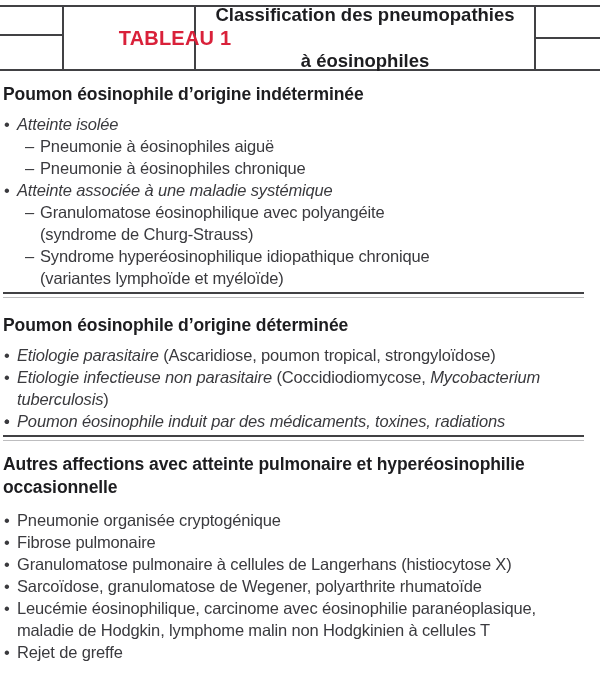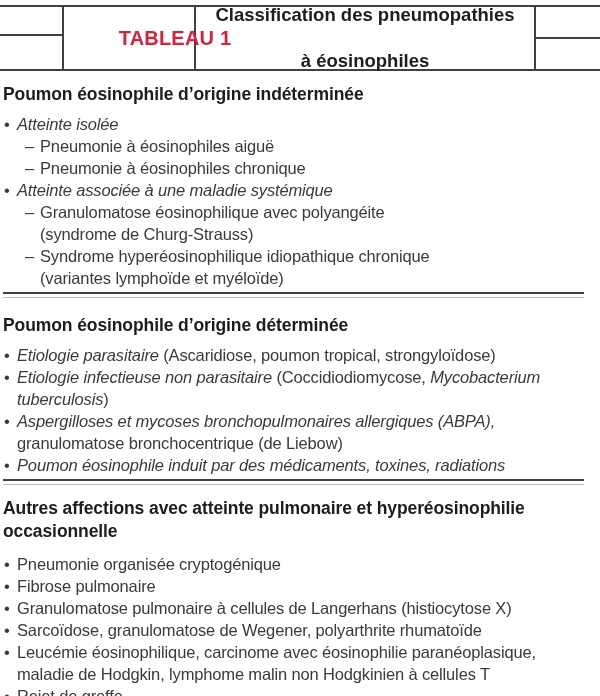--- a/index.html
+++ b/index.html
@@ -88,21 +88,21 @@
       <div class="item dash"><span class="marker">–</span><span class="txt"><span>Pneumonie à éosinophiles chronique</span></span></div>
       <div class="item bullet"><span class="marker">•</span><span class="txt"><span class="it">Atteinte associée à une maladie systémique</span></span></div>
       <div class="item dash"><span class="marker">–</span><span class="txt"><span>Granulomatose éosinophilique avec polyangéite</span><br><span>(syndrome de Churg-Strauss)</span></span></div>
       <div class="item dash"><span class="marker">–</span><span class="txt"><span>Syndrome hyperéosinophilique idiopathique chronique</span><br><span>(variantes lymphoïde et myéloïde)</span></span></div>
       <div class="rule"></div>
     </section>
     <section class="section">
       <div class="sec-heading">Poumon éosinophile d’origine déterminée</div>
       <div class="item bullet"><span class="marker">•</span><span class="txt"><span class="it">Etiologie parasitaire</span><span> (Ascaridiose, poumon tropical, strongyloïdose)</span></span></div>
       <div class="item bullet"><span class="marker">•</span><span class="txt"><span class="it">Etiologie infectieuse non parasitaire</span><span> (Coccidiodiomycose, </span><span class="it">Mycobacterium</span><br><span class="it">tuberculosis</span><span>)</span></span></div>
-      <div class="item bullet"><span class="marker">•</span><span class="txt"><span class="it">Aspergilloses et mycoses bronchopulmonaires allergiques (ABPA),</span><br><span>granulomatose bronchocentrique (de Liebow)</span></span></div>
+      <div class="item bullet"><span class="marker">•</span></div>
       <div class="item bullet"><span class="marker">•</span><span class="txt"><span class="it">Poumon éosinophile induit par des médicaments, toxines, radiations</span></span></div>
       <div class="rule"></div>
     </section>
     <section class="section">
       <div class="sec-heading">Autres affections avec atteinte pulmonaire et hyperéosinophilie<br>occasionnelle</div>
       <div class="item bullet"><span class="marker">•</span><span class="txt"><span>Pneumonie organisée cryptogénique</span></span></div>
       <div class="item bullet"><span class="marker">•</span><span class="txt"><span>Fibrose pulmonaire</span></span></div>
       <div class="item bullet"><span class="marker">•</span><span class="txt"><span>Granulomatose pulmonaire à cellules de Langerhans (histiocytose X)</span></span></div>
       <div class="item bullet"><span class="marker">•</span><span class="txt"><span>Sarcoïdose, granulomatose de Wegener, polyarthrite rhumatoïde</span></span></div>
       <div class="item bullet"><span class="marker">•</span><span class="txt"><span>Leucémie éosinophilique, carcinome avec éosinophilie paranéoplasique,</span><br><span>maladie de Hodgkin, lymphome malin non Hodgkinien à cellules T</span></span></div>

